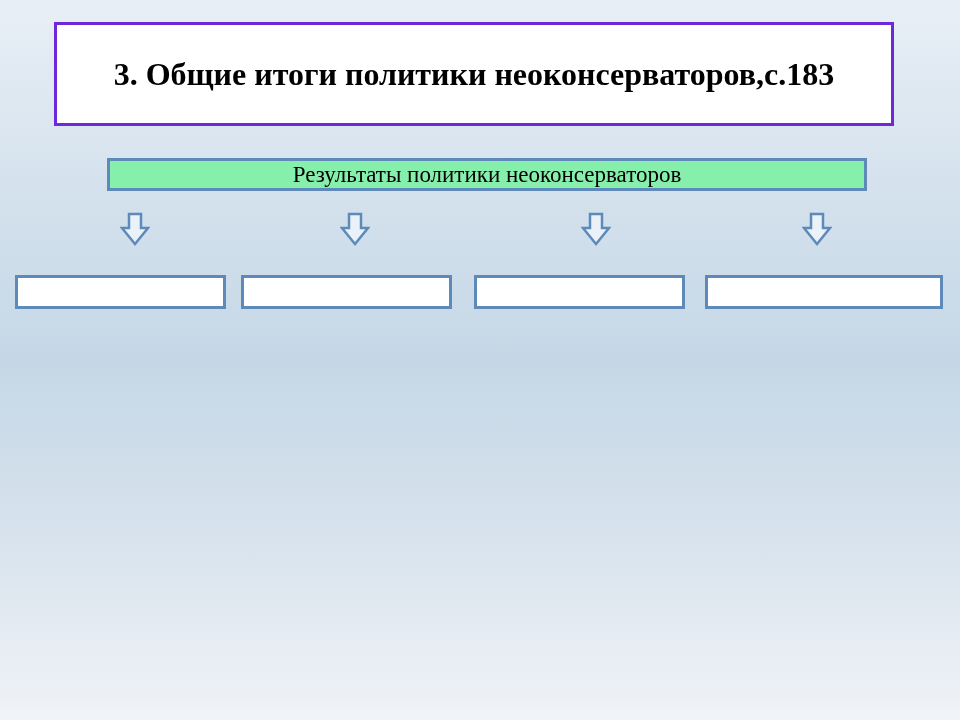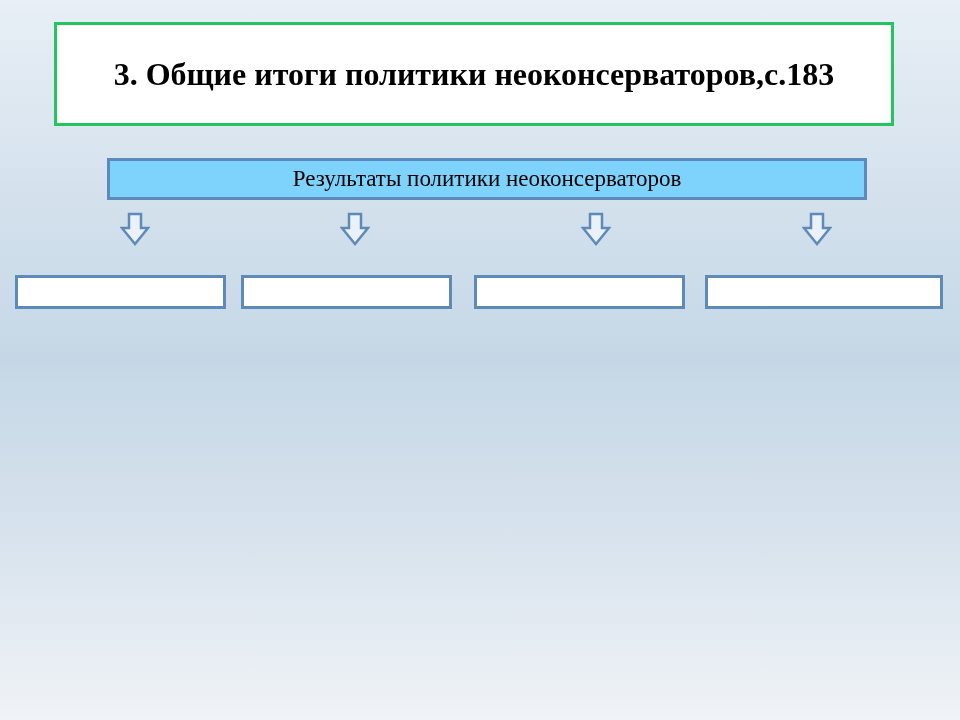--- a/index.html
+++ b/index.html
@@ -9,40 +9,40 @@
       background: linear-gradient(180deg, #e8eff6 0%, #d2e0ec 30%, #c5d7e6 50%, #d8e3ed 75%, #f0f3f7 100%);
       position: relative;
     }
     .title-box {
       position: absolute;
       left: 54px;
       top: 22px;
       width: 840px;
       height: 104px;
       background: #ffffff;
-      border: 3px solid #22c55e;
+      border: 3px solid #6d28d9;
       display: flex;
       align-items: center;
       justify-content: center;
       text-align: center;
       padding: 8px 20px;
     }
     .title-text {
       font-weight: bold;
       font-size: 32px;
       color: #000;
       line-height: 1.25;
     }
     .subtitle-box {
       position: absolute;
       left: 107px;
       top: 158px;
       width: 760px;
-      height: 42px;
-      background: #7dd3fc;
+      height: 33px;
+      background: #86efac;
       border: 3px solid #5d8ab8;
       display: flex;
       align-items: center;
       justify-content: center;
     }
     .subtitle-text {
       font-size: 23px;
       color: #000;
     }
     .arrows-row {

